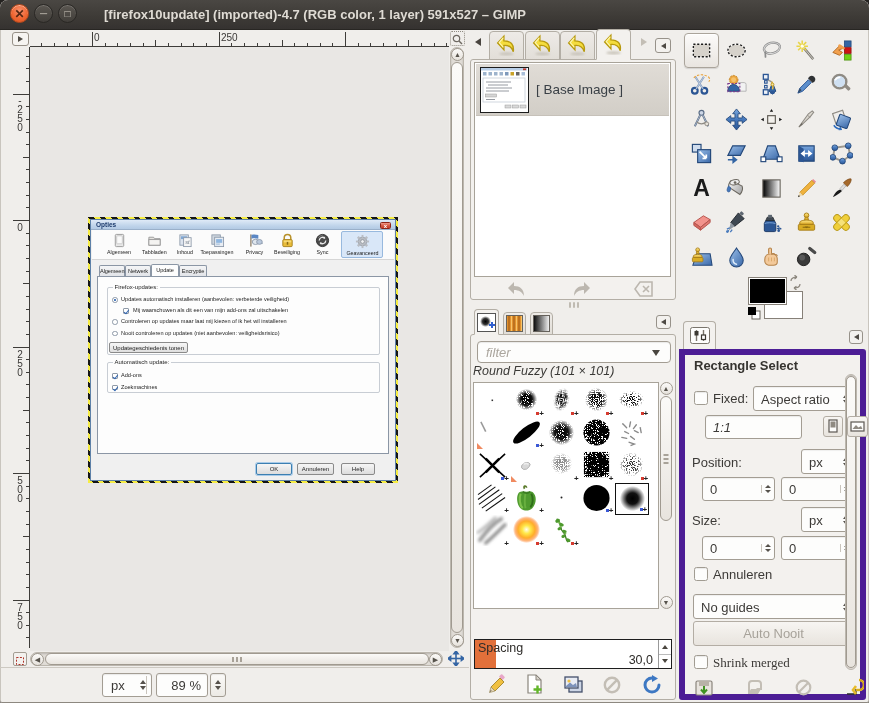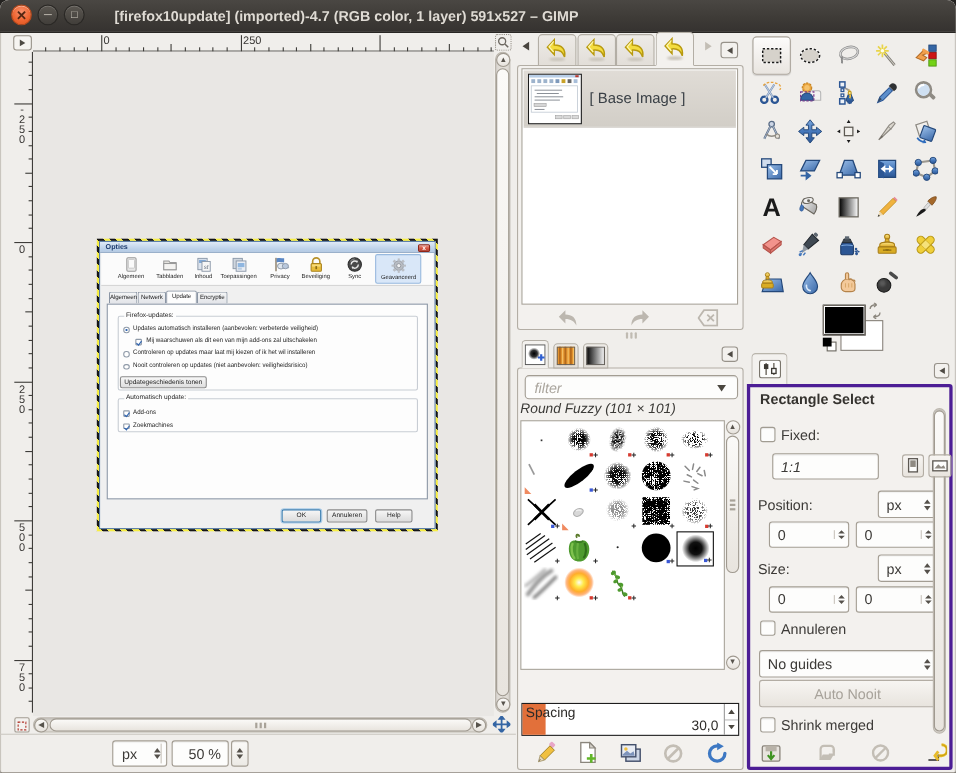--- a/index.html
+++ b/index.html
@@ -97,21 +97,21 @@
 
 #toolbox { position:absolute; left:681px; top:31px; width:180px; height:250px; }
 .tool { position:absolute; width:35px; height:34.5px; display:flex; align-items:center; justify-content:center; }
 .tool.sel { background:linear-gradient(#fcfbfa,#e9e5e0); border:1px solid #aaa49b; border-radius:4px;
   box-shadow:inset 0 1px 0 #fff,0 1px 1px rgba(0,0,0,.12); }
 .tool svg { width:23px; height:23px; }
 #colors-widget { position:absolute; left:746px; top:275px; width:60px; height:45px; }
 #fg-swatch { position:absolute; left:2px; top:2px; width:39px; height:28px; background:#000; border:1px solid #868078; box-shadow:inset 0 0 0 1px #fff; }
 #bg-swatch { position:absolute; left:18px; top:16px; width:39px; height:28px; background:#fff; border:1px solid #868078; }
 
-#tool-options { position:absolute; left:679px; top:349px; width:187px; height:351px; background:#f3f1ee; border:3px solid #4c1d95; border-radius:0 3px 3px 3px; }
+#tool-options { position:absolute; left:679px; top:349px; width:187px; height:351px; background:#f3f1ee; border:6px solid #4c1d95; border-radius:0 3px 3px 3px; }
 #to-title { position:absolute; left:9px; top:3px; font-size:13px; font-weight:bold; color:#35332f; }
 .to-label { position:absolute; font-size:13px; color:#3c3a37; }
 .checkbox { position:absolute; width:14px; height:14px; background:#fdfdfc; border:1px solid #a19c92; border-radius:2.5px; box-shadow:inset 0 1px 1px rgba(0,0,0,.08); }
 .combo { position:absolute; background:#fdfdfc; border:1px solid #a39d93; border-radius:3px; box-shadow:inset 0 1px 1px rgba(0,0,0,.06); }
 .combo .val { position:absolute; left:7px; top:50%; transform:translateY(-50%); font-size:13px; color:#3c3a37; }
 .combo .arr { position:absolute; right:4px; top:50%; transform:translateY(-50%); display:flex; flex-direction:column; gap:2px; align-items:center; }
 .combo .arr .up { width:0; height:0; border-left:3.5px solid transparent; border-right:3.5px solid transparent; border-bottom:4px solid #55514b; }
 .combo .arr .dn { width:0; height:0; border-left:3.5px solid transparent; border-right:3.5px solid transparent; border-top:4px solid #55514b; }
 .spinbox { position:absolute; width:73px; height:24px; background:#fdfdfc; border:1px solid #a39d93; border-radius:3px; box-shadow:inset 0 1px 1px rgba(0,0,0,.06); }
 .spinbox .val { position:absolute; left:7px; top:50%; transform:translateY(-50%); font-size:13px; color:#3c3a37; }
@@ -427,21 +427,21 @@
   <div class="abs" id="statusbar">
     <div class="abs entry" style="left:102px;top:5px;width:50px;height:24px;">
       <span style="position:absolute;left:8px;top:4px;font-size:13px;color:#3c3a37;">px</span>
       <span style="position:absolute;right:4px;top:2px;bottom:2px;border-left:1px solid #c9c4bc;"></span>
       <span class="spin-arrows" style="position:absolute;right:5px;top:0;height:100%;">
           <i class="up"></i>
           <i class="dn"></i>
         </span>
     </div>
     <div class="abs entry" style="left:156px;top:5px;width:52px;height:24px;">
-      <span style="position:absolute;right:6px;top:4px;font-size:13px;color:#3c3a37;">50 %</span>
+      <span style="position:absolute;right:6px;top:4px;font-size:13px;color:#3c3a37;">89 %</span>
     </div>
     <div class="abs entry spin-arrows" style="left:210px;top:5px;width:16px;height:24px;background:linear-gradient(#fbfaf8,#eceae5);">
         <i class="up"></i>
         <i class="dn"></i>
       </div>
   </div>
 
   <div class="panel" style="left:470px;top:59px;width:206px;height:241px;"></div>
   <div class="abs" style="left:475px;top:38px;">
       <div class="arrow-l"></div>
@@ -901,20 +901,27 @@
       <rect x="11.5" y="8" width="4" height="4.5" fill="#fff" stroke="#3c3933" stroke-width="1.2"></rect>
     </svg>
   </div>
   <div class="panel-menu-btn" style="left:849px;top:330px;width:14px;height:14px;">
       <div class="tri"></div>
     </div>
   <div id="tool-options">
     <div id="to-title">Rectangle Select</div>
     <div class="checkbox" style="left:9px;top:36px;"></div>
     <div class="to-label" style="left:28px;top:36px;">Fixed:</div>
+    <div class="combo" style="left:68px;top:31px;width:101px;height:25px;">
+      <span class="val">Aspect ratio</span>
+      <span class="arr">
+          <i class="up"></i>
+          <i class="dn"></i>
+        </span>
+    </div>
     <div class="abs entry" style="left:20px;top:60px;width:97px;height:24px;">
       <span style="position:absolute;left:7px;top:4px;font-size:13px;font-style:italic;color:#3c3a37;">1:1</span>
     </div>
     <div class="abs" style="left:138px;top:61px;width:20px;height:21px;border:1px solid #b3ada4;border-radius:3px;background:linear-gradient(#f7f5f2,#e8e4de);z-index:2;">
       <svg width="18" height="19" viewBox="0 0 18 19">
         <rect x="5" y="3" width="8" height="12" fill="#fdfdfc" stroke="#5c5852" stroke-width="1.2"></rect>
         <rect x="6.5" y="4.5" width="5" height="6" fill="#8f8a82"></rect>
       </svg>
     </div>
     <div class="abs" style="left:162px;top:61px;width:21px;height:21px;border:1px solid #b3ada4;border-radius:3px;background:linear-gradient(#f7f5f2,#e8e4de);z-index:2;">
@@ -971,21 +978,21 @@
     <div class="to-label" style="left:28px;top:212px;">Annuleren</div>
     <div class="combo" style="left:8px;top:239px;width:161px;height:25px;">
       <span class="val">No guides</span>
       <span class="arr">
           <i class="up"></i>
           <i class="dn"></i>
         </span>
     </div>
     <div id="auto-shrink">Auto Nooit</div>
     <div class="checkbox" style="left:9px;top:300px;"></div>
-    <div class="to-label" style="left:28px;top:300px;">Shrink merged</div>
+    <div class="to-label" style="left:28px;top:300px;font-family:Liberation Serif, serif;">Shrink merged</div>
     <div class="abs sb-trough" id="to-scroll">
       <div class="sb-thumb" style="left:0;top:1px;width:10px;height:292px;"></div>
     </div>
     <div class="tbar-row" style="left:9px;top:322px;width:170px;justify-content:space-between;">
       <svg width="20" height="20" viewBox="0 0 20 20">
         <rect x="2" y="3" width="16" height="14" rx="1.5" fill="#e8e4de" stroke="#8a857c" stroke-width="1.2"></rect>
         <rect x="5" y="3" width="10" height="5" fill="#b8b2a8"></rect>
         <path d="M10 8 v6 M7 11.5 L10 15 L13 11.5" fill="none" stroke="#3f9322" stroke-width="2"></path>
       </svg>
       <svg width="20" height="20" viewBox="0 0 20 20">

